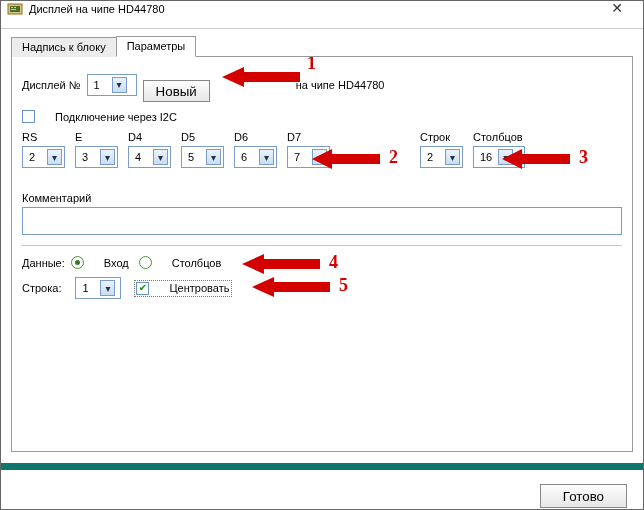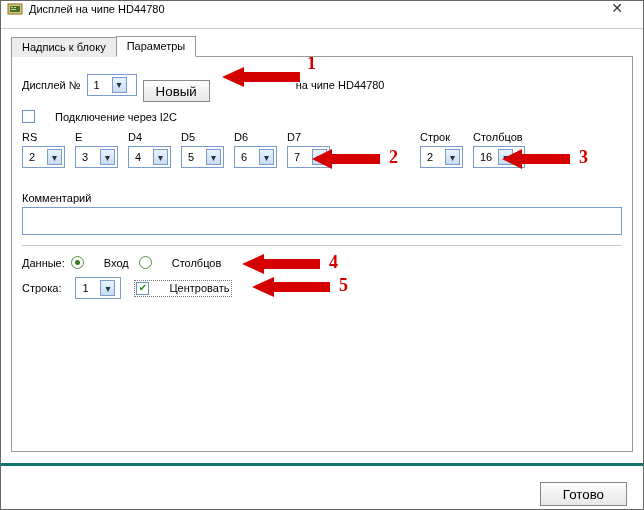--- a/index.html
+++ b/index.html
@@ -152,21 +152,21 @@
   }
   hr.divider {
     border: none;
     border-top: 1px solid #c8c8c8;
     margin: 10px 0 10px 0;
   }
   .footer {
     position: absolute;
     left: 0; right: 0; bottom: 0;
     height: 46px;
-    border-top: 3px solid #0f766e;
+    border-top: 7px solid #0f766e;
     display: flex;
     align-items: center;
     justify-content: flex-end;
     padding: 0 16px;
     gap: 10px;
     background: #fff;
   }
   .footer .btn { padding: 0 22px; height: 24px; }
   
   .ann {

